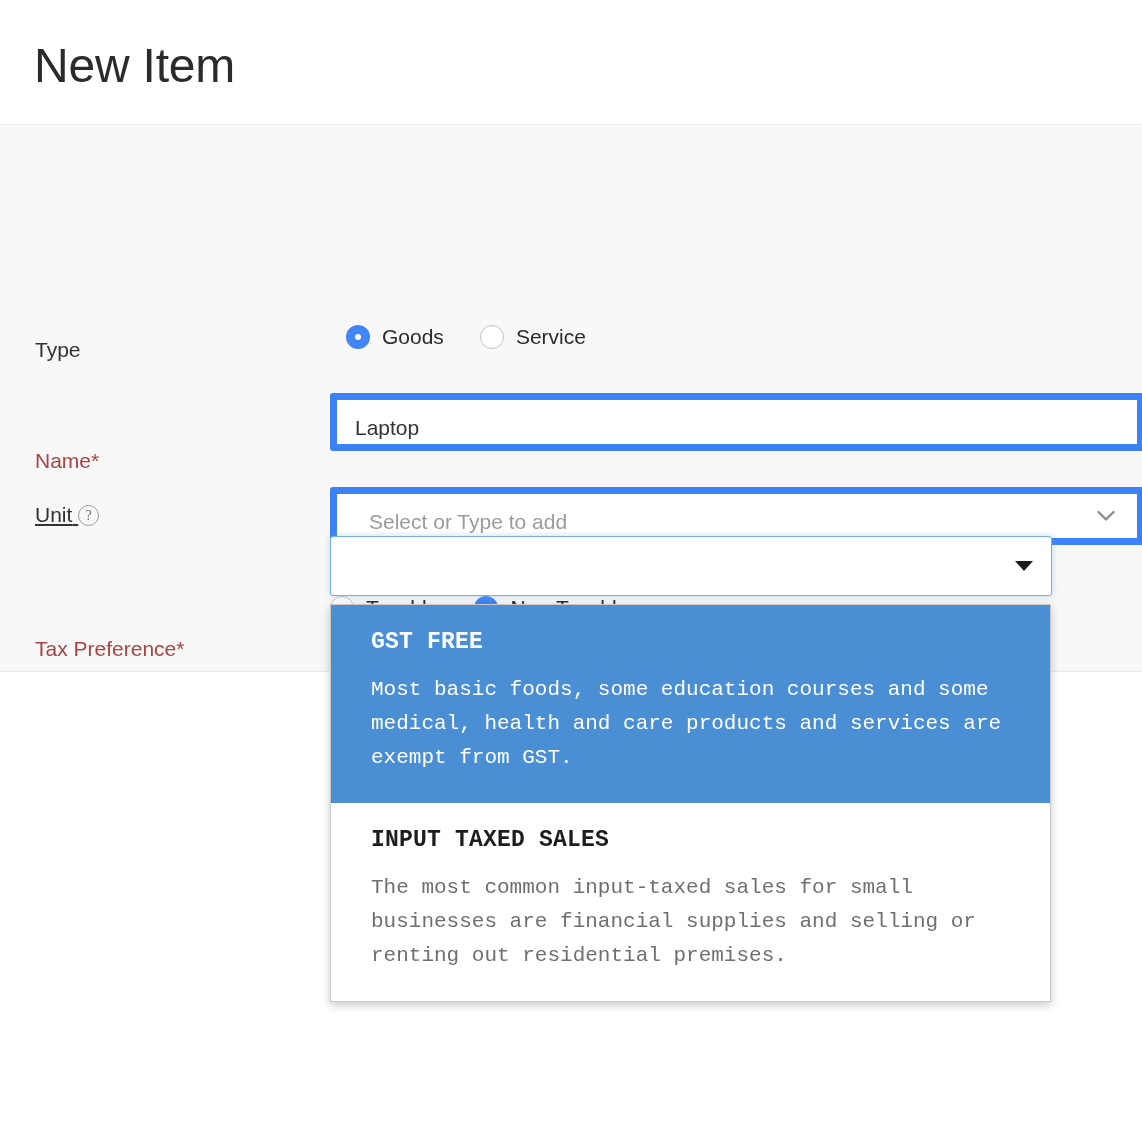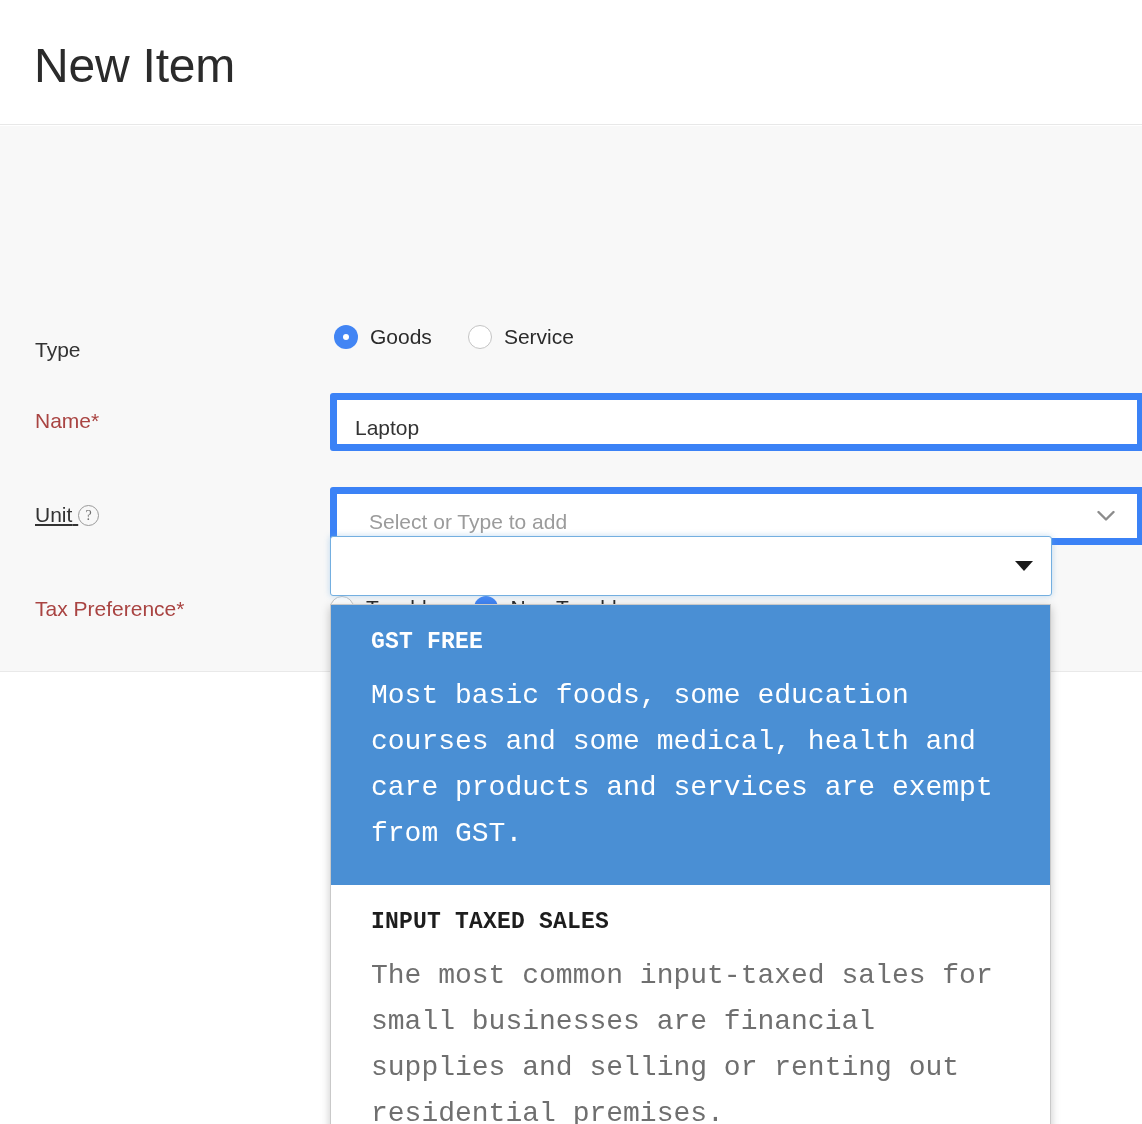--- a/index.html
+++ b/index.html
@@ -47,21 +47,21 @@
     border-bottom: 1px solid #e9e9e9;
     box-sizing: border-box;
   }
 
   .lbl {
     position: absolute;
     font-size: 21px;
     color: #333333;
     white-space: nowrap;
   }
-  .lbl.req { color: #a94442; }
+  .lbl.req { color: #a94442; margin-top: 40px; }
   .lbl.req .star { color: #a94442; }
 
   .helpicon {
     display: inline-block;
     width: 21px;
     height: 21px;
     border: 1.5px solid #9a9a9a;
     border-radius: 50%;
     color: #6d6d6d;
     font-size: 14px;
@@ -203,37 +203,37 @@
   }
   .dd-item-title {
     font-size: 23px;
     font-weight: bold;
     color: #1d1d1d;
     margin-bottom: 18px;
     letter-spacing: 0.2px;
   }
   .dd-item.sel .dd-item-title { color: #ffffff; }
   .dd-item-desc {
-    font-size: 28px;
-    line-height: 46px;
+    font-size: 21px;
+    line-height: 34px;
     color: #6f6f6f;
   }
   .dd-item.sel .dd-item-desc { color: #ffffff; }
 </style>
 </head>
 <body>
 
 <div class="page-header">
   <div class="page-title">New Item</div>
 </div>
 
 <div class="form-upper">
 
   <div class="lbl row-type-label">Type</div>
-  <div class="radio-group" style="left:334px; top:199px;justify-content:space-between;">
+  <div class="radio-group" style="left:346px; top:199px;justify-content:space-between;">
     <div class="radio-opt">
       <span class="radio-dot on"></span>
       <span class="radio-label">Goods</span>
     </div>
     <div class="radio-opt">
       <span class="radio-dot off"></span>
       <span class="radio-label">Service</span>
     </div>
   </div>
 

